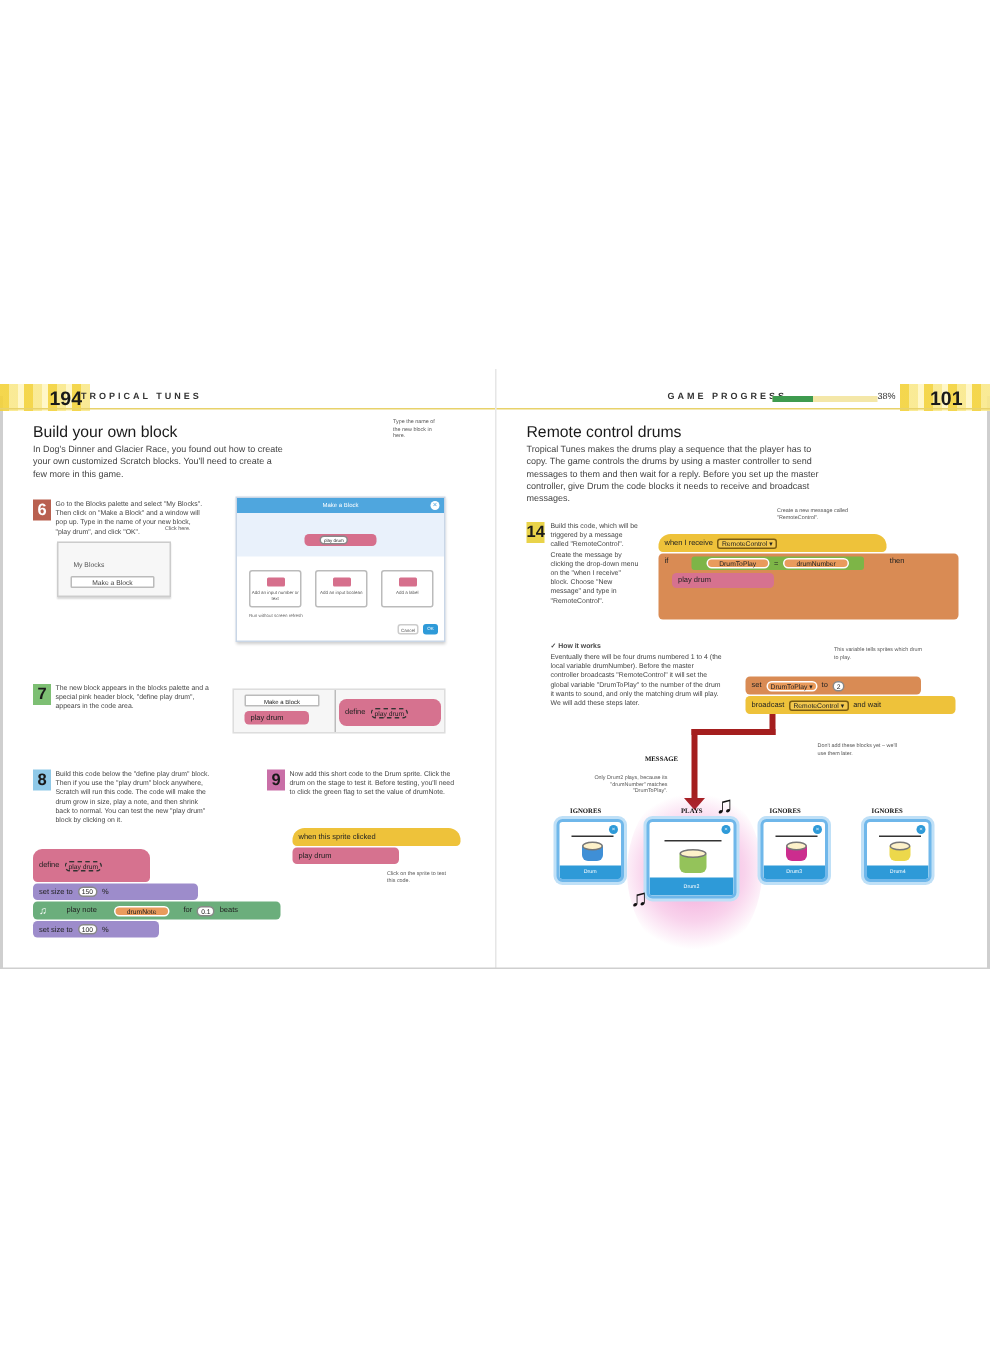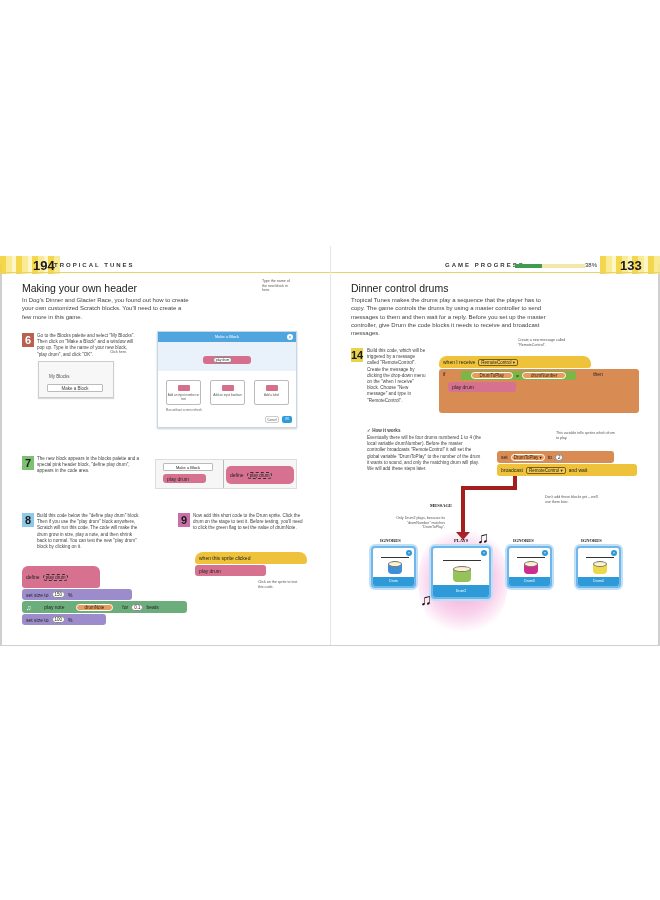--- a/index.html
+++ b/index.html
@@ -85,21 +85,21 @@
   <div class="edge-l"></div>
   <div class="edge-r"></div>
   <div class="gutter"></div>
   <div class="bottom-line"></div>
 
   <div class="pix l"></div>
   <div class="hdr-line" style="left:0;width:330px;"></div>
   <div class="pgnum" style="left:22px;margin-left:11px;">194</div>
   <div class="runhead" style="left:54px;">TROPICAL TUNES</div>
 
-  <h2 style="left:22px;top:36px;">Making your own header</h2>
+  <h2 style="left:22px;top:36px;">Build your own block</h2>
   <div class="intro" style="left:22px;top:50px;width:170px;">In Dog's Dinner and Glacier Race, you found out how to create your own customized Scratch blocks. You'll need to create a few more in this game.</div>
 
   <div class="step-num" style="left:22px;top:87px;background:#b9604f;color:#fff;">6</div>
   <div class="step-text" style="left:37px;top:87px;width:100px;">Go to the Blocks palette and select "My Blocks". Then click on "Make a Block" and a window will pop up. Type in the name of your new block, "play drum", and click "OK".</div>
 
   <div class="note" style="left:262px;top:33px;width:30px;">Type the name of the new block in here.</div>
   <div class="note" style="left:110px;top:104px;width:30px;">Click here.</div>
 
   <div class="palette">
     <div class="cat">My Blocks</div>
@@ -187,23 +187,23 @@
   </div>
   <div class="note" style="left:258px;top:334px;width:40px;">Click on the sprite to test this code.</div>
 
   <div class="pix r"></div>
   <div class="hdr-line" style="left:331px;width:329px;"></div>
   <div class="runhead" style="left:445px;">GAME PROGRESS</div>
   <div class="progress">
       <div class="fill"></div>
     </div>
   <div class="pct">38%</div>
-  <div class="pgnum" style="left:620px;">133</div>
-
-  <h2 style="left:351px;top:36px;">Dinner control drums</h2>
+  <div class="pgnum" style="left:620px;">101</div>
+
+  <h2 style="left:351px;top:36px;">Remote control drums</h2>
   <div class="intro" style="left:351px;top:50px;width:205px;">Tropical Tunes makes the drums play a sequence that the player has to copy. The game controls the drums by using a master controller to send messages to them and then wait for a reply. Before you set up the master controller, give Drum the code blocks it needs to receive and broadcast messages.</div>
 
   <div class="step-num" style="left:351px;top:102px;background:#e9d34a;">14</div>
   <div class="step-text" style="left:367px;top:102px;width:60px;">Build this code, which will be triggered by a message called "RemoteControl". Create the message by clicking the drop-down menu on the "when I receive" block. Choose "New message" and type in "RemoteControl".</div>
   <div class="note" style="left:518px;top:92px;width:50px;">Create a new message called "RemoteControl".</div>
 
   <div>
     <div class="blk yellow" style="left:439px;top:110px;width:152px;height:12px;border-radius:8px 8px 3px 3px;">
       <span>when I receive</span>
       <span class="slot dd"><span>RemoteControl</span> ▾</span>

